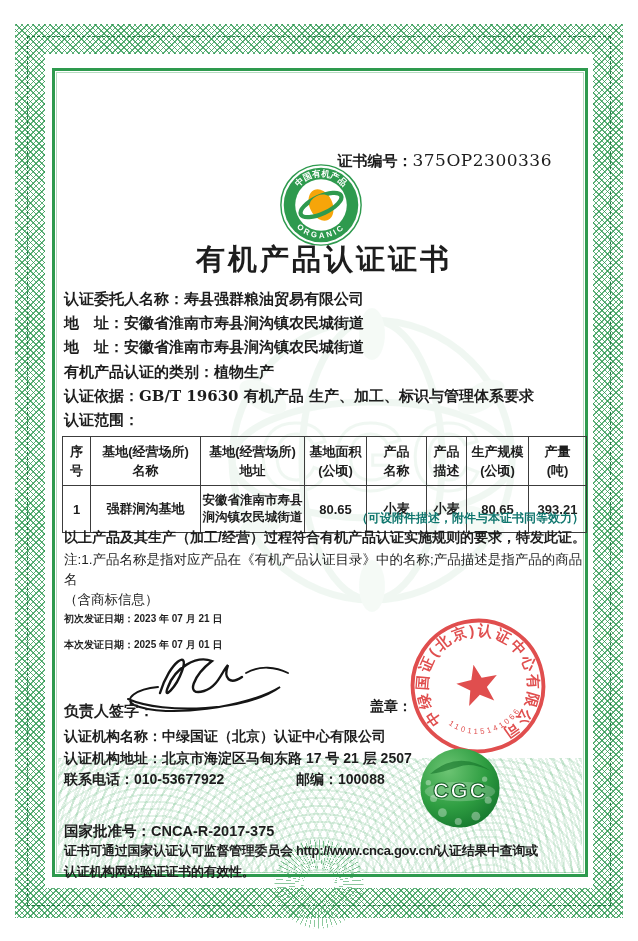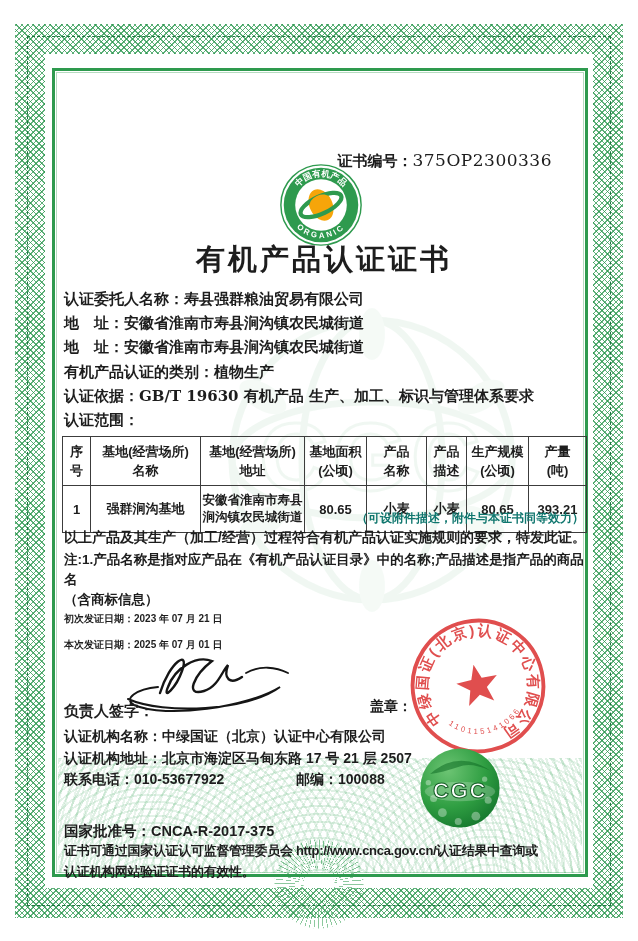--- a/index.html
+++ b/index.html
@@ -67,21 +67,21 @@
   .scope-table th,.scope-table td{
     border:1.6px solid #3c3c3c;text-align:center;font-weight:bold;padding:2px 1px;
   }
   .scope-table th{font-size:13px;white-space:pre-line;line-height:1.5;height:44px;}
   .scope-table td{font-size:13px;height:42px;}
   .scope-table td.addr{font-size:12.5px;line-height:1.35;}
 
   .attach-note{top:442px;right:2px;font-size:12px;font-weight:bold;font-family:"DejaVu Serif",serif;color:#0f766e;}
 
   .statement{top:461px;left:2px;font-size:14px;font-weight:bold;letter-spacing:0;}
-  .note{top:482px;left:2px;font-size:13.5px;font-weight:bold;line-height:20px;}
+  .note{top:482px;left:2px;font-size:13.5px;font-weight:normal;line-height:20px;}
 
   .dates{top:526px;left:2px;font-size:10px;font-weight:bold;line-height:26px;margin-top:12px;}
 
   .signature-svg{top:575px;left:56px;}
   .sign-label{top:634px;left:2px;font-size:15px;font-weight:bold;}
   .seal-label{top:630px;left:308px;font-size:14px;font-weight:bold;}
 
   .agency{top:658px;left:2px;font-size:14px;font-weight:bold;line-height:21.5px;position:absolute;}
   .agency .postal{position:absolute;left:232px;top:43px;white-space:nowrap;}
   .approval{top:754px;left:2px;font-size:14.5px;font-weight:bold;}

